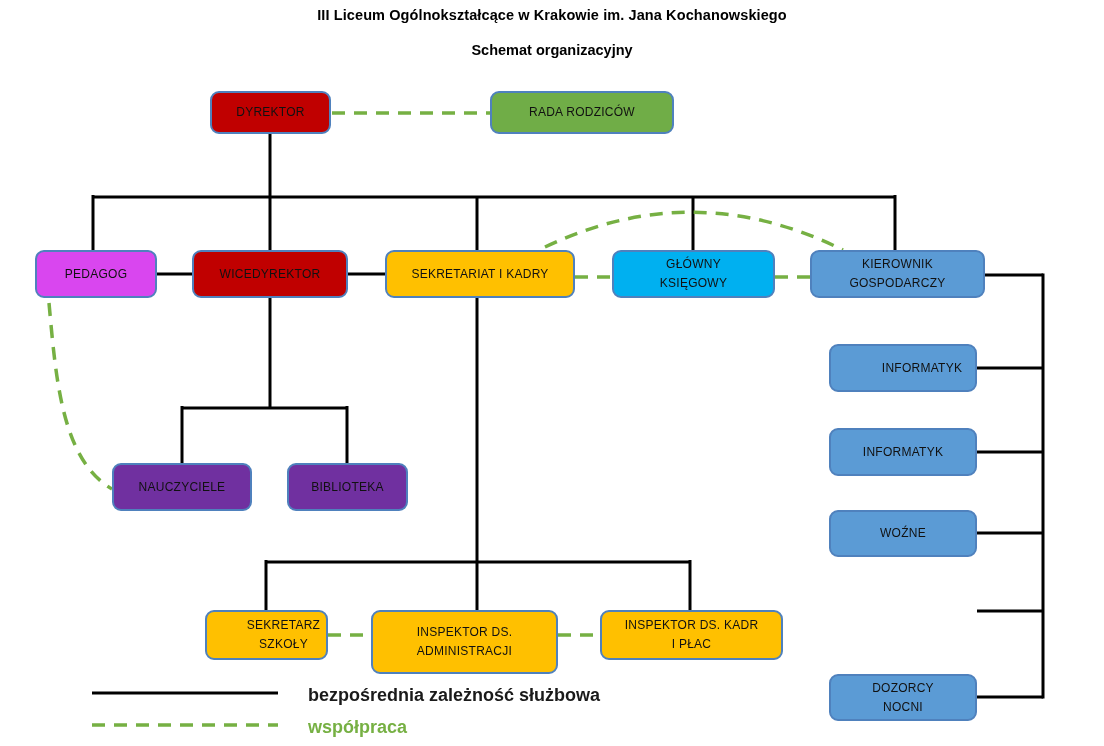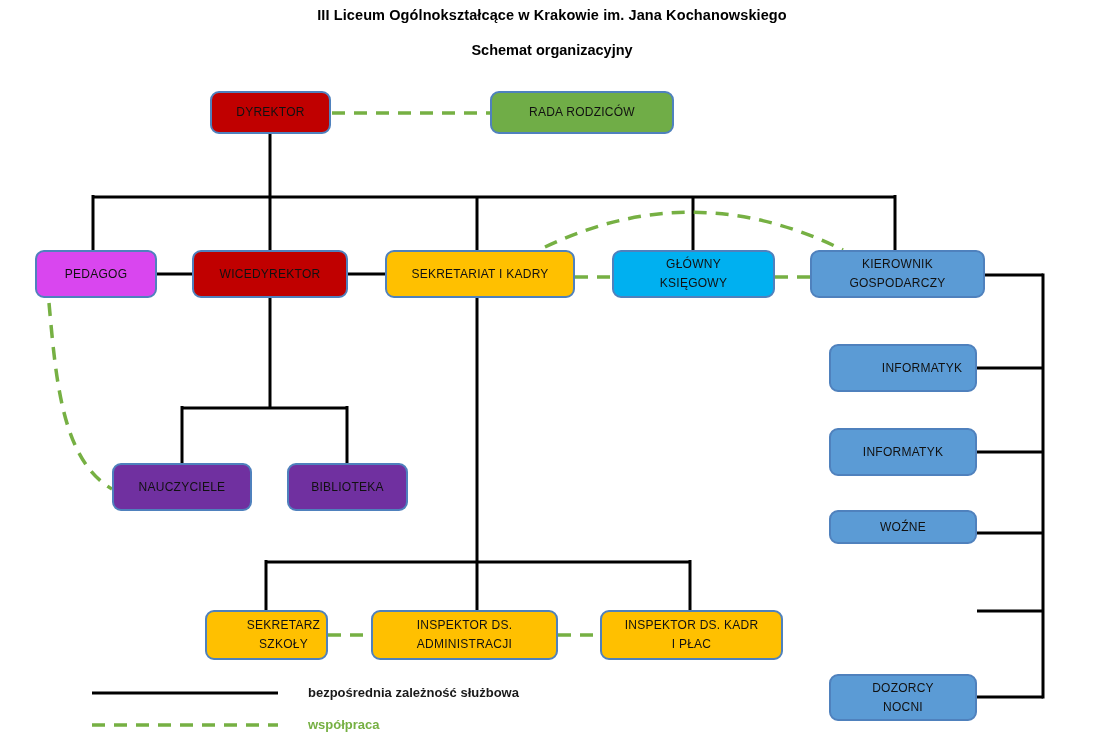--- a/index.html
+++ b/index.html
@@ -16,21 +16,21 @@
     position:absolute;left:0;top:42px;width:1104px;text-align:center;
     font-size:14.5px;font-weight:bold;color:#000000;
   }
   #edges{position:absolute;left:0;top:0;width:1104px;height:746px;}
   .node{
     position:absolute;box-sizing:border-box;border:2px solid #4f81bd;border-radius:9px;
     display:flex;align-items:center;justify-content:center;text-align:center;
     font-size:12px;line-height:19px;color:#111111;letter-spacing:.25px;
     white-space:pre-line;padding:2px 6px;
   }
-  .legend-label{position:absolute;font-size:13px;font-weight:bold;}
+  .legend-label{position:absolute;font-size:18px;font-weight:bold;}
   .legend-solid-label{color:#1a1a1a;}
   .legend-dashed-label{color:#76b043;}
 </style>
 </head>
 <body>
 
 <div id="stage">
 
   <div class="title">III Liceum Ogólnokształcące w Krakowie im. Jana Kochanowskiego</div>
   <div class="subtitle">Schemat organizacyjny</div>
@@ -94,31 +94,31 @@
   <div class="node" style="left: 810px; top: 250px; width: 175px; height: 48px; background-color: rgb(91, 155, 213);">KIEROWNIK
 GOSPODARCZY</div>
 
   <div class="node" style="left: 112px; top: 463px; width: 140px; height: 48px; background-color: rgb(112, 48, 160);">NAUCZYCIELE</div>
 
   <div class="node" style="left: 287px; top: 463px; width: 121px; height: 48px; background-color: rgb(112, 48, 160);">BIBLIOTEKA</div>
 
   <div class="node" style="left: 205px; top: 610px; width: 123px; height: 50px; background-color: rgb(255, 192, 0); padding-left: 40px;">SEKRETARZ
 SZKOŁY</div>
 
-  <div class="node" style="left: 371px; top: 610px; width: 187px; height: 50px; background-color: rgb(255, 192, 0);">INSPEKTOR DS.
+  <div class="node" style="left: 371px; top: 610px; width: 187px; height: 64px; background-color: rgb(255, 192, 0);">INSPEKTOR DS.
 ADMINISTRACJI</div>
 
   <div class="node" style="left: 600px; top: 610px; width: 183px; height: 50px; background-color: rgb(255, 192, 0);">INSPEKTOR DS. KADR
 I PŁAC</div>
 
   <div class="node" style="left: 829px; top: 344px; width: 148px; height: 48px; background-color: rgb(91, 155, 213); padding-left: 44px;">INFORMATYK</div>
 
   <div class="node" style="left: 829px; top: 428px; width: 148px; height: 48px; background-color: rgb(91, 155, 213);">INFORMATYK</div>
 
-  <div class="node" style="left: 829px; top: 510px; width: 148px; height: 34px; background-color: rgb(91, 155, 213);">WOŹNE</div>
+  <div class="node" style="left: 829px; top: 510px; width: 148px; height: 47px; background-color: rgb(91, 155, 213);">WOŹNE</div>
 
 
   <div class="node" style="left: 829px; top: 674px; width: 148px; height: 47px; background-color: rgb(91, 155, 213);">DOZORCY
 NOCNI</div>
 
   <div class="legend-label legend-solid-label" style="left:308px;top:685px;">bezpośrednia zależność służbowa</div>
   <div class="legend-label legend-dashed-label" style="left:308px;top:717px;">współpraca</div>
 
 </div>
 

